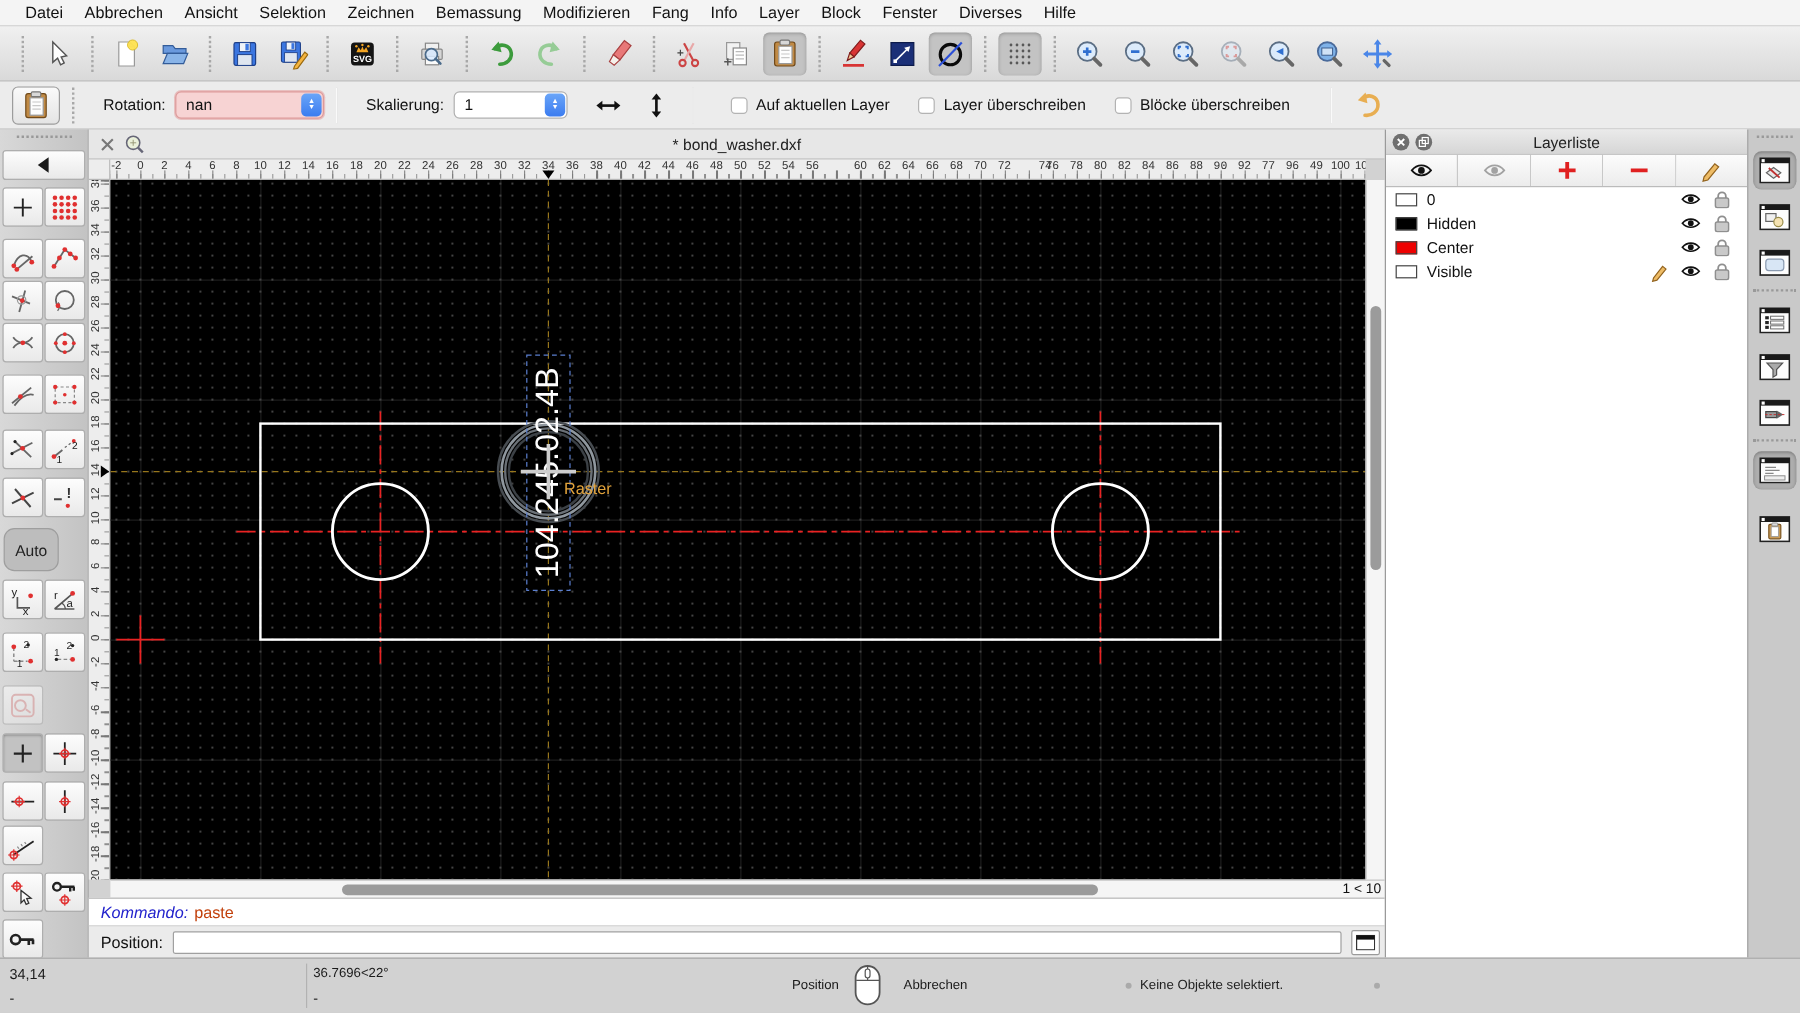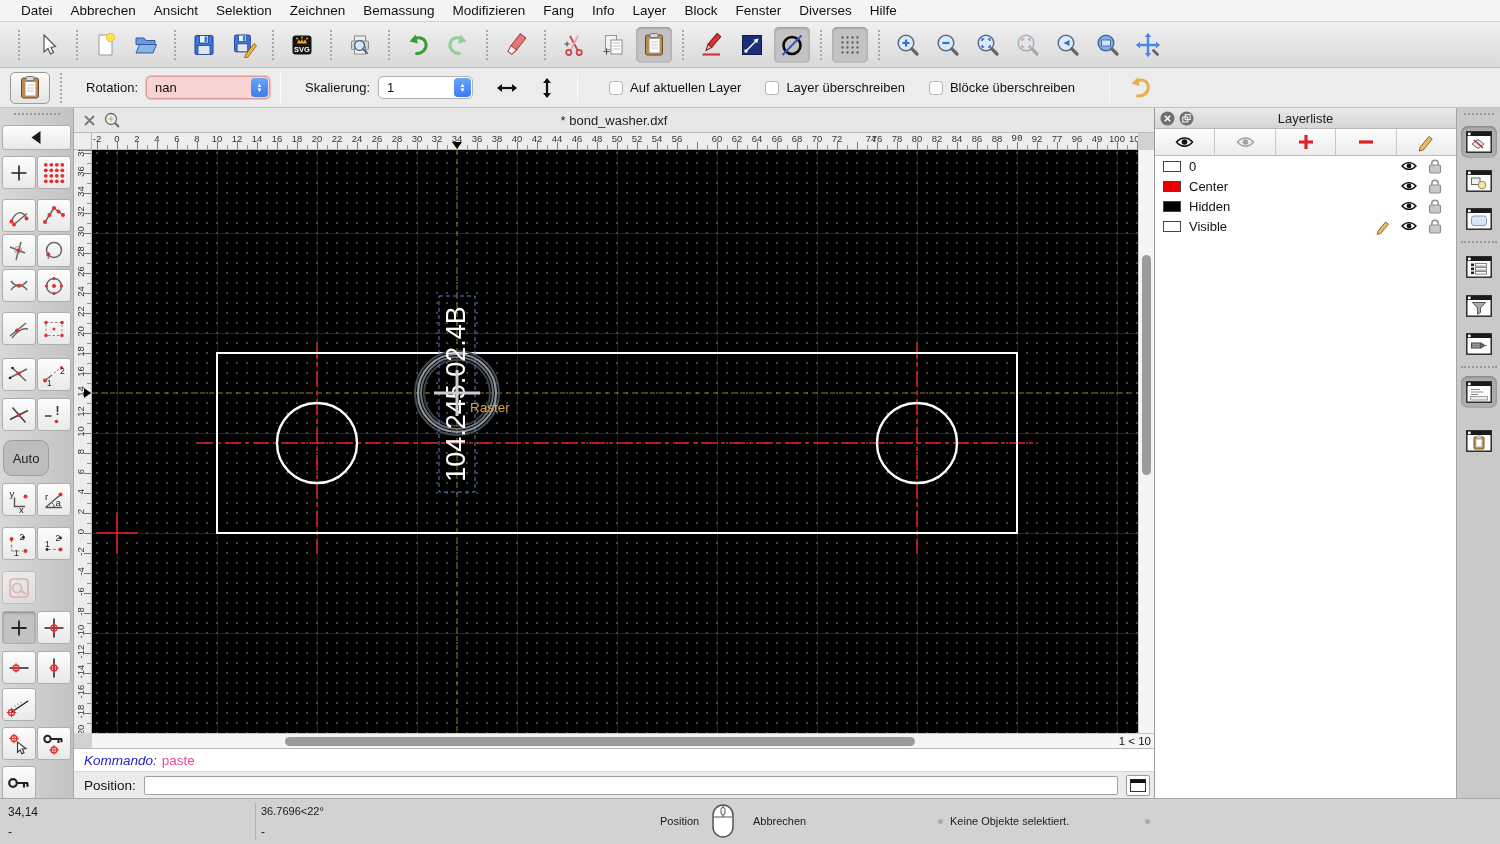--- a/index.html
+++ b/index.html
@@ -92,21 +92,21 @@
   #hscroll { position:absolute; left:92px; top:733px; width:1018px; height:15px; background:#f5f5f5;
     border-top:1px solid #c9c9c9; }
   #hscroll .thumb { position:absolute; top:3px; height:9px; left:193px; width:630px; background:#9b9b9b;
     border-radius:5px; }
   #grid-indicator { position:absolute; left:1110px; top:733px; width:44px; height:15px; background:#f5f5f5;
     border-top:1px solid #c9c9c9; font-size:11.5px; color:#111; text-align:right; padding-right:3px; line-height:14px; }
   
   #command-row { position:absolute; left:74px; top:748px; width:1080px; height:23px; background:#fff;
     border-top:1px solid #b8b8b8; display:flex; align-items:center; padding-left:10px; font-size:13.5px; }
   .kommando { color:#2222cc; font-style:italic; }
-  .cmd-text { color:#ec4899; margin-left:5px; }
+  .cmd-text { color:#c2410c; margin-left:5px; }
   #position-row { position:absolute; left:74px; top:771px; width:1080px; height:27px; background:#ebebeb;
     border-top:1px solid #d6d6d6; display:flex; align-items:center; padding:0 4px 0 10px; gap:8px; }
   #position-row .plabel { font-size:13.5px; color:#111; flex:none; }
   #position-input { flex:1; height:19px; border:1px solid #a0a0a0; border-radius:2px; background:#fff;
     font-size:12px; padding:0 4px; font-family:"Liberation Sans",sans-serif; }
   #position-side-btn { width:24px; height:21px; border:1px solid #9a9a9a; background:#fdfdfd; border-radius:2px;
     display:flex; align-items:center; justify-content:center; flex:none; }
   
   #right-panel { position:absolute; left:1154px; top:108px; width:302px; height:690px; background:#fff;
     border-left:1px solid #9a9a9a; }
@@ -930,39 +930,39 @@
           </svg>
         </span>
         <span style="display: flex;">
           <svg width="18" height="16" viewBox="0 0 18 16" xmlns="http://www.w3.org/2000/svg">
             <rect x="3.5" y="7" width="11" height="8" rx="1.5" fill="#c9c9c9" stroke="#8f8f8f" stroke-width="1.2"></rect>
             <path d="M5.8 7 V 5.5 a3.2 3.2 0 0 1 6.4 0 V 7" fill="none" stroke="#8f8f8f" stroke-width="1.5"></path>
           </svg>
         </span>
       </div>
       <div class="layer-row">
-        <span class="swatch" style="background: rgb(238, 0, 0);"></span>
-        <span>Center</span>
+        <span class="swatch" style="background: rgb(0, 0, 0);"></span>
+        <span>Hidden</span>
         <span class="lr-spacer"></span>
         <span style="display: flex;">
           <svg width="18" height="14" viewBox="0 0 18 14" xmlns="http://www.w3.org/2000/svg">
             <path d="M2 7 C6 2.5 12 2.5 16 7 C12 11.5 6 11.5 2 7 Z" fill="none" stroke="#111" stroke-width="1.4"></path>
             <circle cx="9" cy="7" r="2.4" fill="#111"></circle>
           </svg>
         </span>
         <span style="display: flex;">
           <svg width="18" height="16" viewBox="0 0 18 16" xmlns="http://www.w3.org/2000/svg">
             <rect x="3.5" y="7" width="11" height="8" rx="1.5" fill="#c9c9c9" stroke="#8f8f8f" stroke-width="1.2"></rect>
             <path d="M5.8 7 V 5.5 a3.2 3.2 0 0 1 6.4 0 V 7" fill="none" stroke="#8f8f8f" stroke-width="1.5"></path>
           </svg>
         </span>
       </div>
       <div class="layer-row">
-        <span class="swatch" style="background: rgb(0, 0, 0);"></span>
-        <span>Hidden</span>
+        <span class="swatch" style="background: rgb(238, 0, 0);"></span>
+        <span>Center</span>
         <span class="lr-spacer"></span>
         <span style="display: flex;">
           <svg width="18" height="14" viewBox="0 0 18 14" xmlns="http://www.w3.org/2000/svg">
             <path d="M2 7 C6 2.5 12 2.5 16 7 C12 11.5 6 11.5 2 7 Z" fill="none" stroke="#111" stroke-width="1.4"></path>
             <circle cx="9" cy="7" r="2.4" fill="#111"></circle>
           </svg>
         </span>
         <span style="display: flex;">
           <svg width="18" height="16" viewBox="0 0 18 16" xmlns="http://www.w3.org/2000/svg">
             <rect x="3.5" y="7" width="11" height="8" rx="1.5" fill="#c9c9c9" stroke="#8f8f8f" stroke-width="1.2"></rect>

